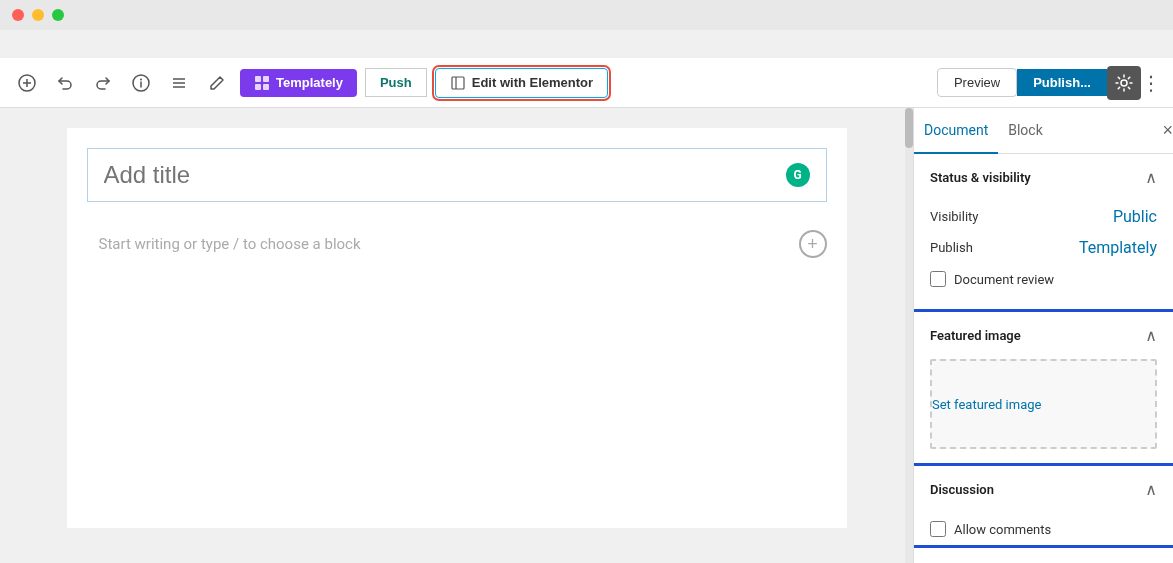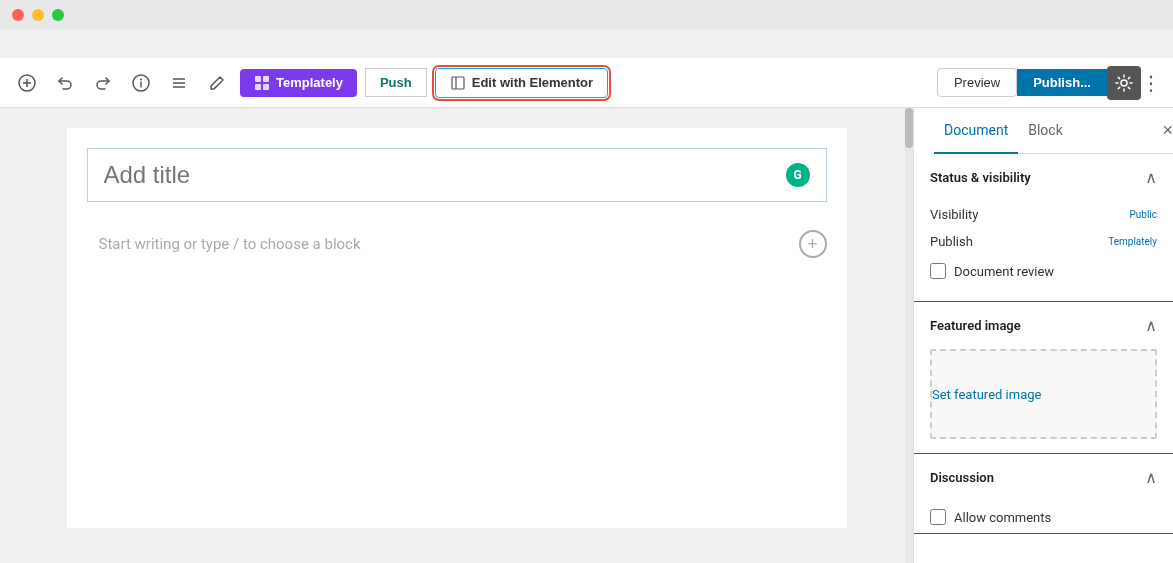--- a/index.html
+++ b/index.html
@@ -202,21 +202,20 @@
       display: flex;
       flex-direction: column;
       overflow-y: auto;
     }
 
     .sidebar-tabs {
       display: flex;
       border-bottom: 1px solid #ddd;
       padding: 0 0;
       position: relative;
-      margin-left: 20px;
     }
     .sidebar-tab {
       padding: 14px 10px;
       font-size: 14px;
       cursor: pointer;
       color: #666;
       border-bottom: 2px solid transparent;
       margin-bottom: -1px;
     }
     .sidebar-tab.active {
@@ -226,21 +225,21 @@
     .sidebar-close {
       margin-left: auto;
       background: none;
       border: none;
       cursor: pointer;
       font-size: 18px;
       color: #666;
     }
 
     .sidebar-section {
-      border-bottom: 1px solid #1d4ed8;
+      border-bottom: 3px solid #1d4ed8;
       padding: 0;
     }
     .section-header {
       display: flex;
       align-items: center;
       justify-content: space-between;
       padding: 14px 16px;
       cursor: pointer;
     }
     .section-title {
@@ -261,21 +260,21 @@
       display: flex;
       align-items: center;
       justify-content: space-between;
       padding: 6px 0;
       font-size: 13px;
       color: #333;
     }
     .row-link {
       color: #0073aa;
       text-decoration: none;
-      font-size: 10px;
+      font-size: 16px;
       cursor: pointer;
     }
 
     .checkbox-row {
       display: flex;
       align-items: center;
       gap: 8px;
       padding: 8px 16px;
       font-size: 13px;
       color: #333;

